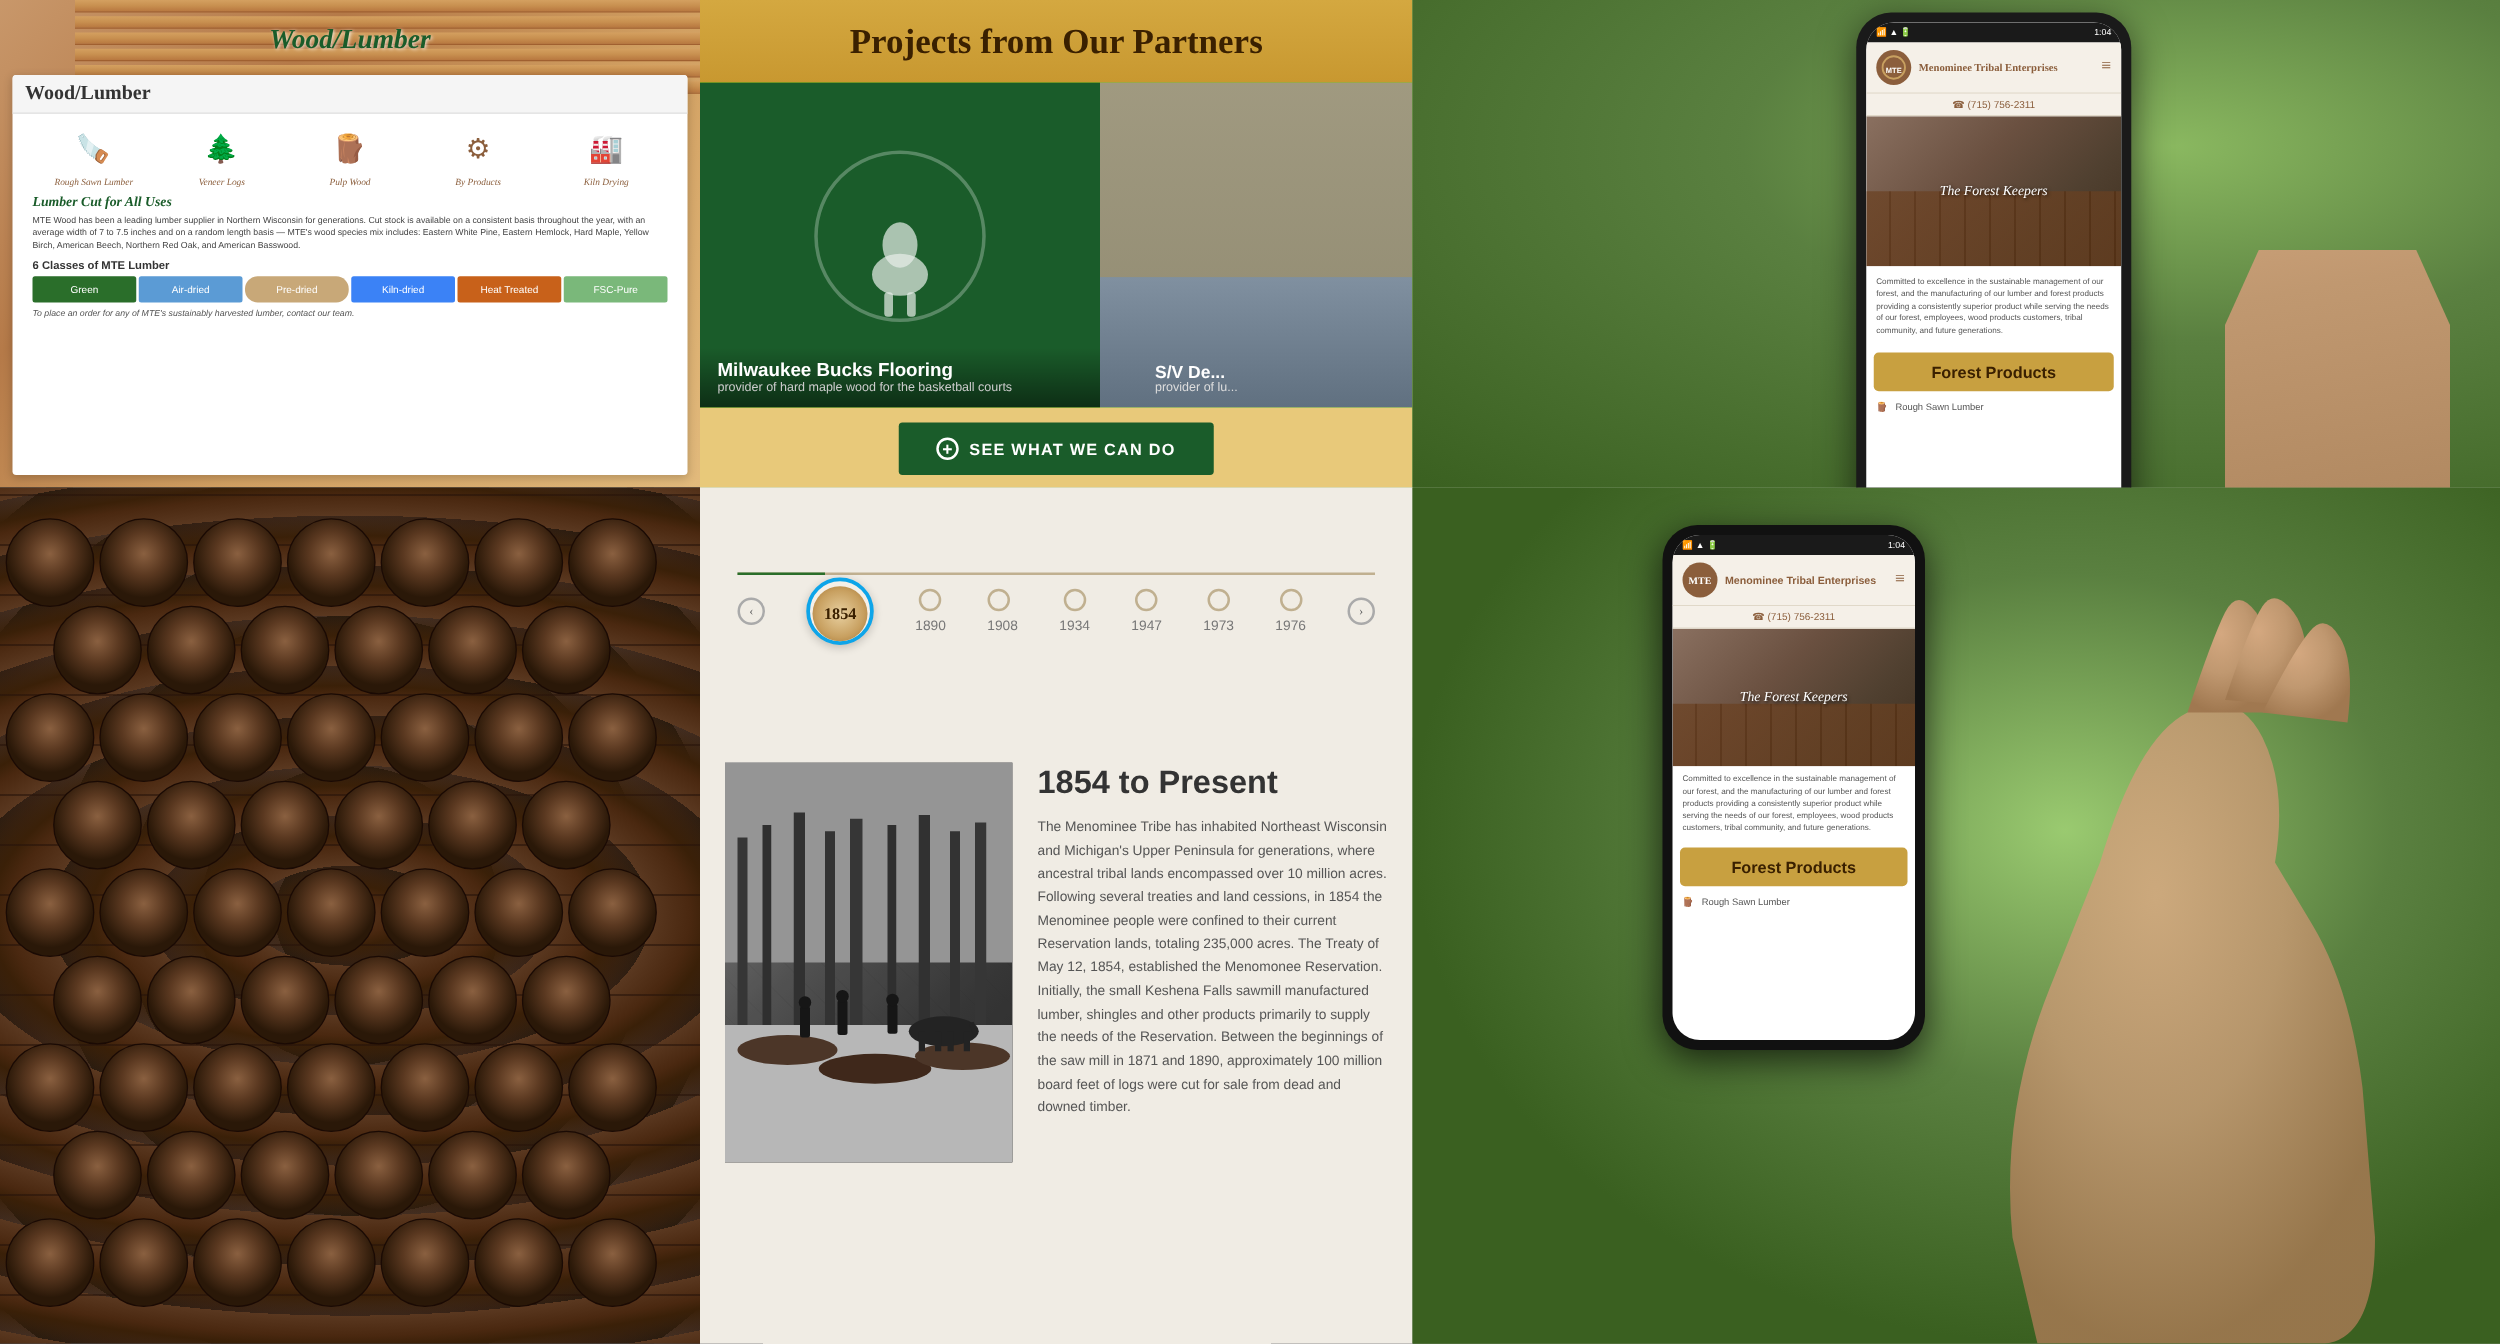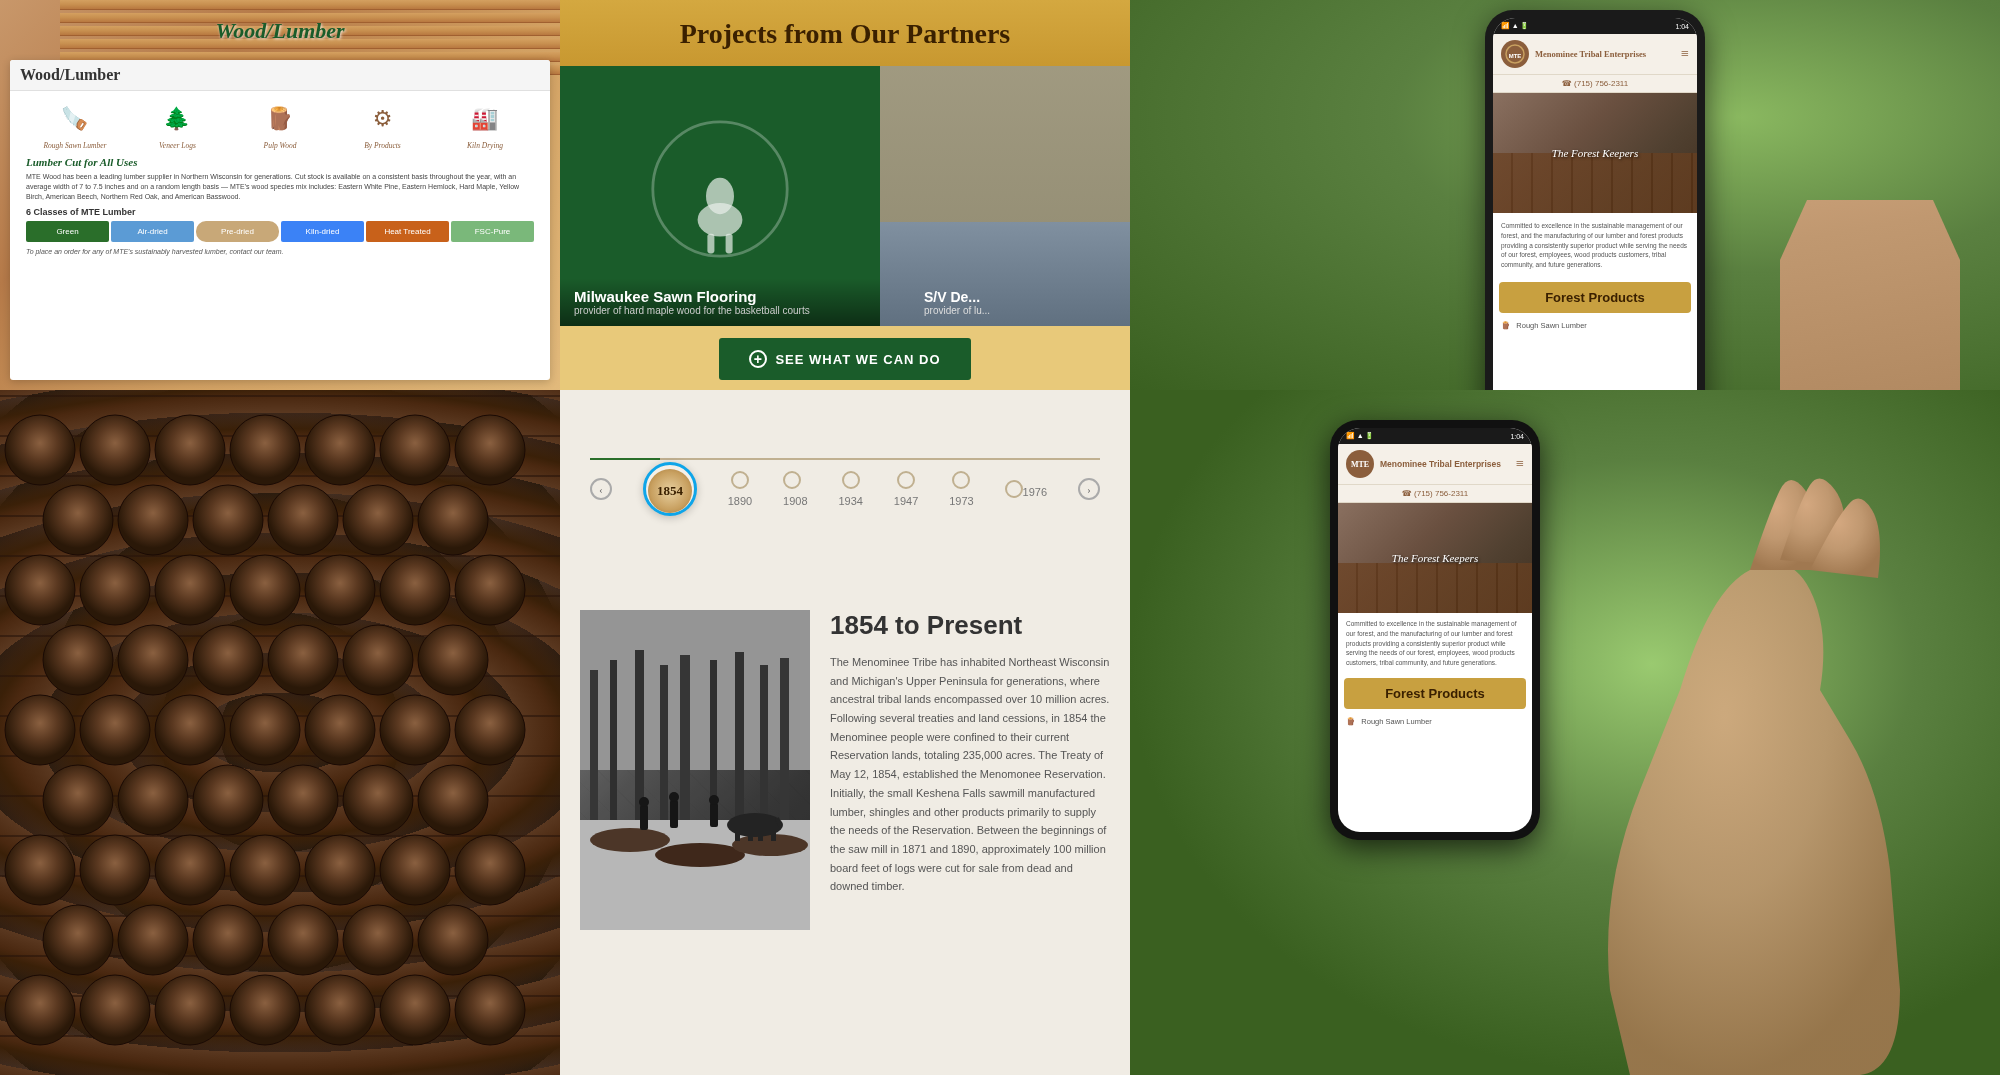--- a/index.html
+++ b/index.html
@@ -612,21 +612,21 @@
 
           <path d="M42 48 L36 30 M36 30 L30 22 M36 30 L32 20 M36 30 L40 24"></path>
 
           <path d="M58 48 L64 30 M64 30 L70 22 M64 30 L68 20 M64 30 L60 24"></path>
 
           <rect x="41" y="82" width="5" height="14" rx="2"></rect>
           <rect x="54" y="82" width="5" height="14" rx="2"></rect>
         </g>
       </svg>
       <div class="bucks-text">
-        <div class="bucks-title">Milwaukee Sawn Flooring</div>
+        <div class="bucks-title">Milwaukee Bucks Flooring</div>
         <div class="bucks-subtitle">provider of hard maple wood for the basketball courts</div>
       </div>
     </div>
     <div class="project-card-sv">
       <div class="sv-bg"></div>
 
       <div style="position:absolute;top:0;left:0;right:0;height:60%;background:linear-gradient(180deg,#c0a060 0%,#b09050 100%);opacity:0.6;"></div>
       <div style="position:absolute;top:60%;left:0;right:0;bottom:0;background:linear-gradient(180deg,#8090a0 0%,#607080 100%);"></div>
       <div class="sv-text">
         <div class="sv-title">S/V De...</div>
@@ -819,21 +819,21 @@
       <div style="display:flex;flex-direction:column;align-items:center;">
         <div style="width:18px;height:18px;border:2px solid #c0b090;border-radius:50%;background:#f0ece4;"></div>
         <div style="font-size:11px;color:#777;margin-top:6px;font-family:Arial,sans-serif;">1947</div>
       </div>
 
       <div style="display:flex;flex-direction:column;align-items:center;">
         <div style="width:18px;height:18px;border:2px solid #c0b090;border-radius:50%;background:#f0ece4;"></div>
         <div style="font-size:11px;color:#777;margin-top:6px;font-family:Arial,sans-serif;">1973</div>
       </div>
 
-      <div style="display:flex;flex-direction:row;align-items:center;">
+      <div style="display:flex;flex-direction:column;align-items:center;">
         <div style="width:18px;height:18px;border:2px solid #c0b090;border-radius:50%;background:#f0ece4;"></div>
         <div style="font-size:11px;color:#777;margin-top:6px;font-family:Arial,sans-serif;">1976</div>
       </div>
 
       <div class="timeline-nav-btn">›</div>
     </div>
   </div>
 
   <div class="history-content">
 

